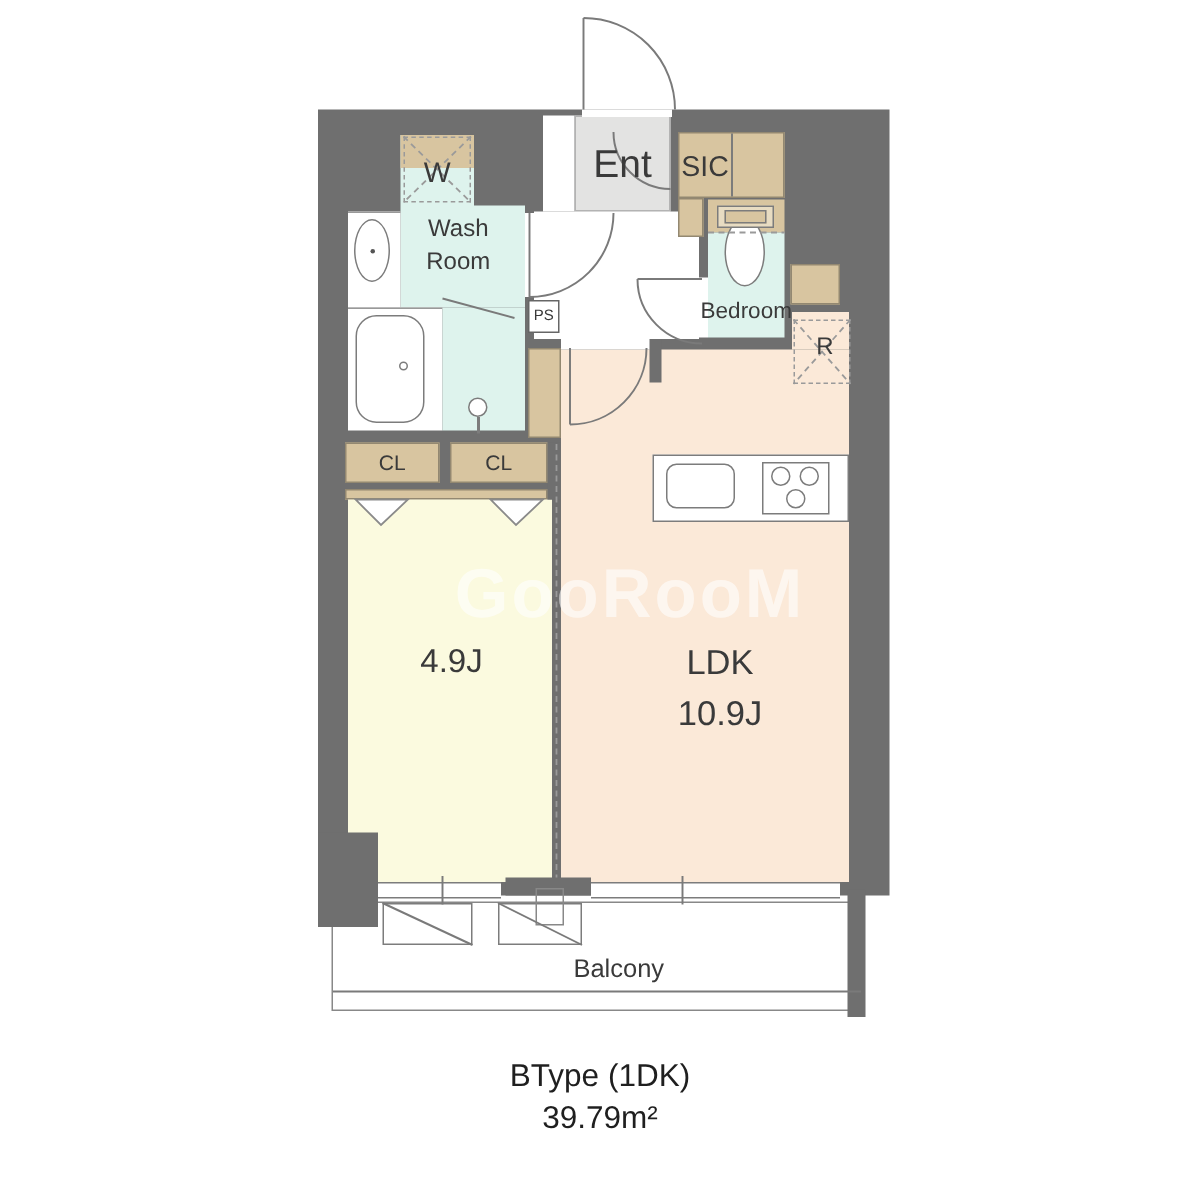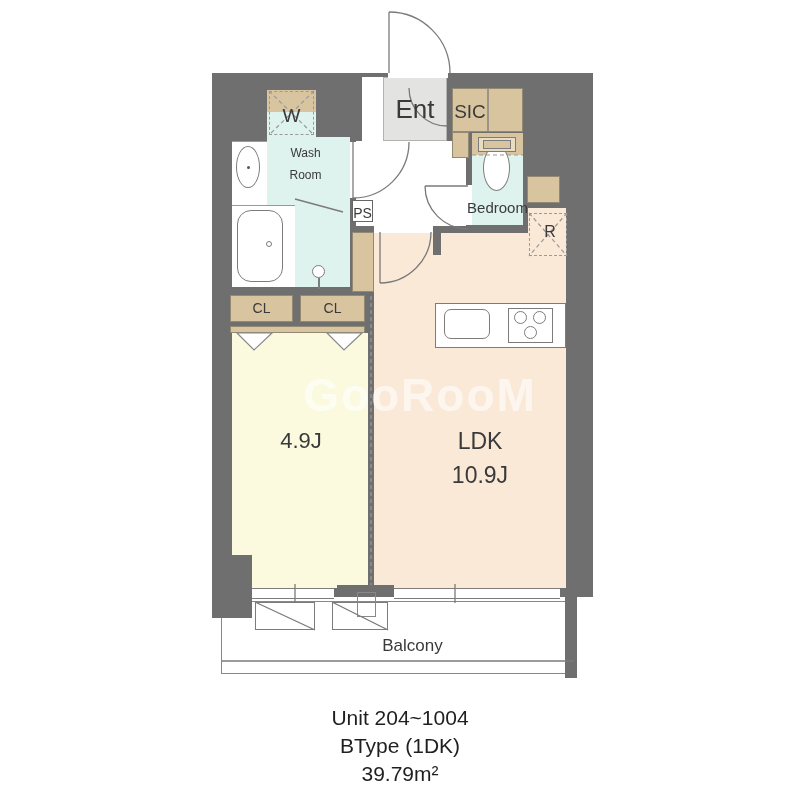--- a/index.html
+++ b/index.html
@@ -134,40 +134,39 @@
     </g>
     <g stroke="#8a8a8a" fill="#ffffff" stroke-width="1.2">
       <polygon points="237,333 272,333 254,350"></polygon>
       <polygon points="327,333 362,333 344,350"></polygon>
     </g>
   </svg>
 
   <div class="abs lbl" style="left:383px;top:95px;width:64px;font-size:26px;">Ent</div>
   <div class="abs lbl" style="left:450px;top:101px;width:40px;font-size:19px;">SIC</div>
   <div class="abs lbl" style="left:269px;top:105px;width:45px;font-size:19px;">W</div>
-  <div class="abs lbl" style="left:258px;top:142px;width:95px;font-size:12px;line-height:22px;">
+  <div class="abs lbl" style="left:258px;top:142px;width:95px;font-size:16px;line-height:22px;">
     <div>Wash</div>
     <div>Room</div>
   </div>
   <div class="abs lbl" style="left:455px;top:199px;width:85px;font-size:15px;">Bedroom</div>
-  <div class="abs lbl" style="left:352px;top:205px;width:21px;font-size:14px;">PS</div>
+  <div class="abs lbl" style="left:352px;top:205px;width:21px;font-size:10px;">PS</div>
   <div class="abs lbl" style="left:535px;top:223px;width:30px;font-size:16px;">R</div>
   <div class="abs lbl" style="left:230px;top:300px;width:63px;font-size:14px;">CL</div>
   <div class="abs lbl" style="left:300px;top:300px;width:65px;font-size:14px;">CL</div>
 
   <div class="abs lbl" style="left:225px;top:424px;width:152px;font-size:22px;line-height:34px;">
     <div>4.9J</div>
   </div>
   <div class="abs lbl" style="left:390px;top:424px;width:180px;font-size:23px;line-height:34px;">
     <div>LDK</div>
     <div>10.9J</div>
   </div>
   <div class="abs watermark" style="left:280px;top:368px;width:280px;">GooRooM</div>
 
   <div class="abs lbl" style="left:345px;top:636px;width:135px;font-size:17px;">Balcony</div>
 
   <div class="abs caption" style="left:0;top:704px;">
-    <div>Unit 204~1004</div>
     <div>BType (1DK)</div>
     <div>39.79m²</div>
   </div>
 
 </div>
 
 </body></html>

